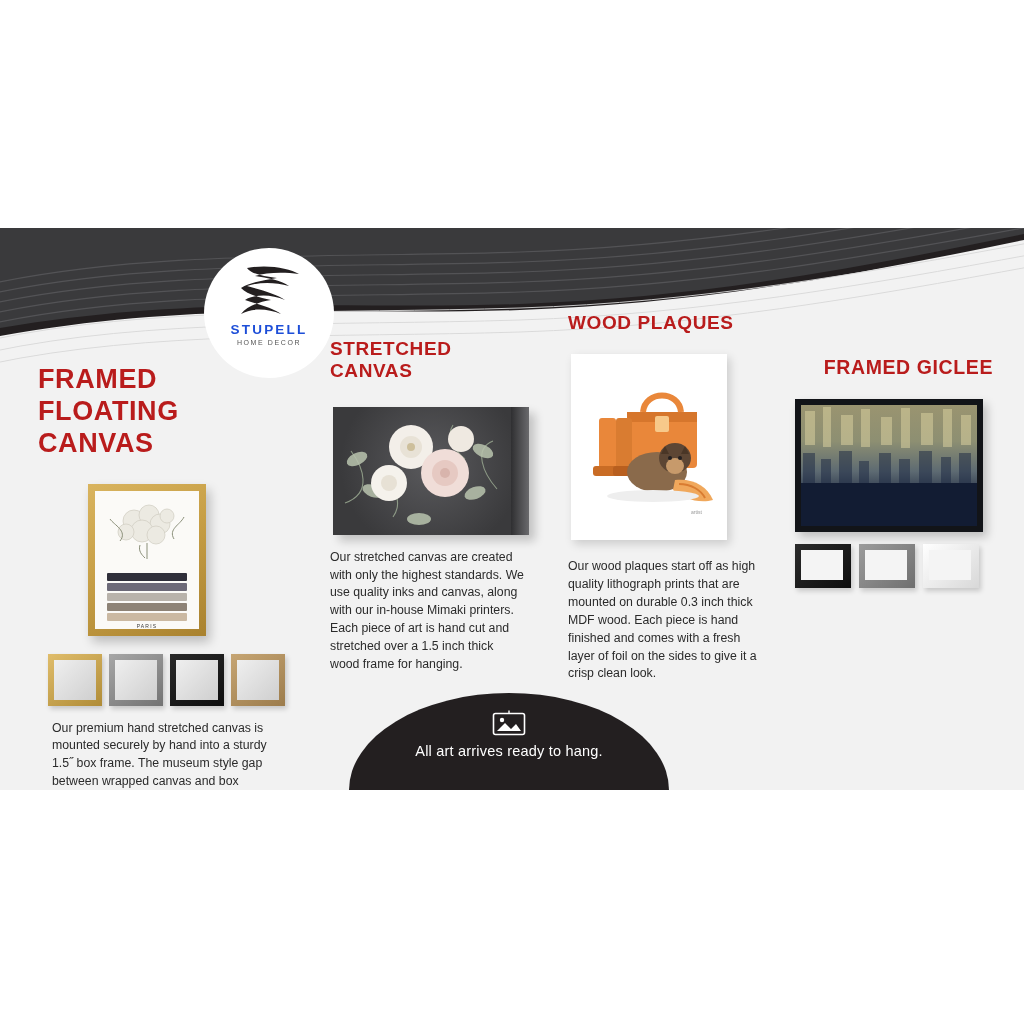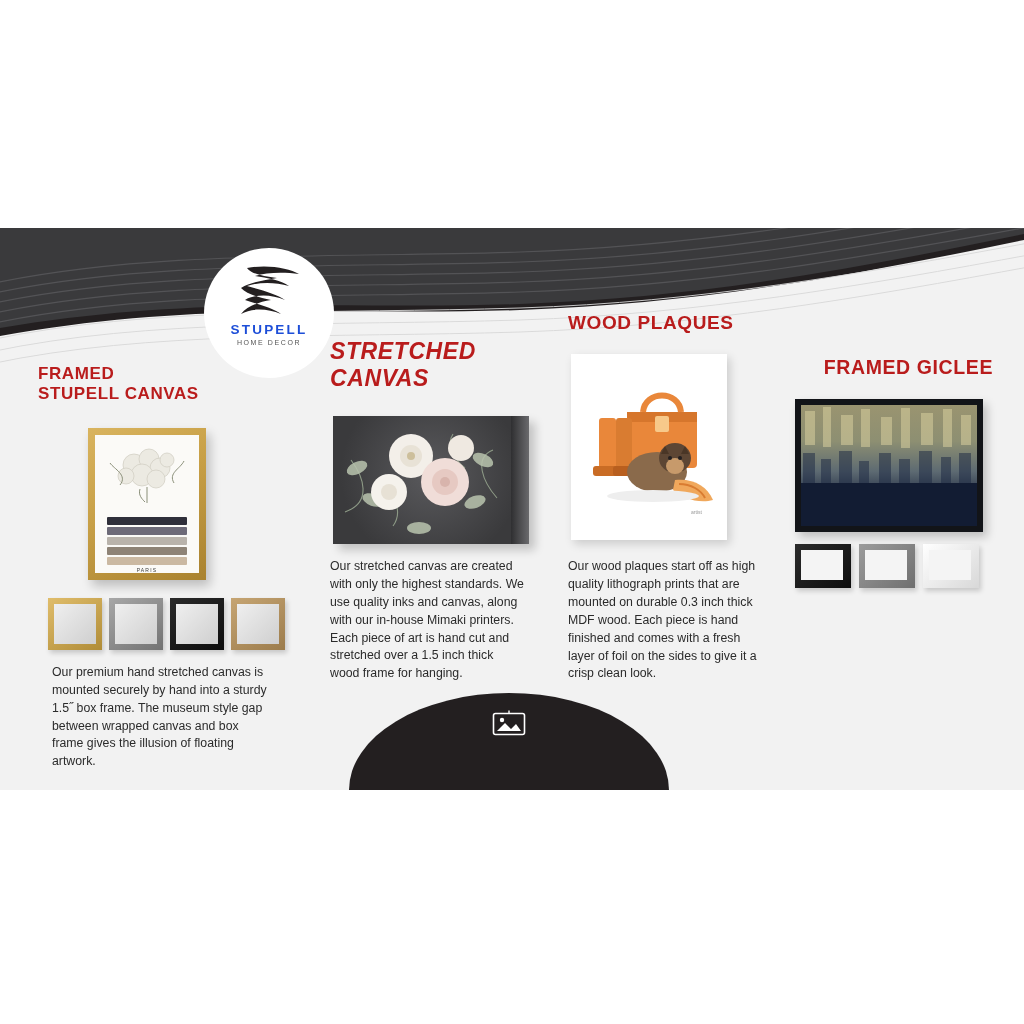--- a/index.html
+++ b/index.html
@@ -109,21 +109,21 @@
     letter-spacing: .6px;
     line-height: 1.18;
   }
   .body-text {
     font-size: 12.3px;
     line-height: 1.45;
     color: #2b2b2b;
   }
   
   #col1 { left: 38px; top: 136px; width: 262px; }
-  #col1 .col-title { font-size: 17px; }
+  #col1 .col-title { font-size: 27px; }
   #col1-art {
     position: relative;
     margin: 24px 0 0 50px;
     width: 118px;
     height: 152px;
     background: linear-gradient(150deg,#d9b45f 0%,#c79f46 45%,#a9822f 100%);
     padding: 7px;
     box-sizing: border-box;
     box-shadow: 4px 6px 10px rgba(0,0,0,.22);
   }
@@ -174,21 +174,21 @@
     box-shadow: 2px 3px 5px rgba(0,0,0,.18);
   }
   .swatch > div {
     width: 100%;
     height: 100%;
     background: linear-gradient(135deg,#efefef,#cfcfcf);
   }
   #col1-desc { margin: 14px 0 0 14px; width: 218px; }
   
   #col2 { left: 330px; top: 110px; width: 200px; }
-  #col2 .col-title { font-size: 23px; font-style: italic; }
+  #col2 .col-title { font-size: 19px; }
   #col2-art {
     margin: 24px 0 0 3px;
     width: 196px;
     height: 128px;
     position: relative;
     background: #4c4c4f;
     box-shadow: 6px 6px 9px rgba(0,0,0,.2);
   }
   #col2-art .face {
     position: absolute;
@@ -272,21 +272,21 @@
           <path d="M-10,112 C150,78 330,86 520,80 C700,74 860,46 1034,14"></path>
           <path d="M-10,124 C150,90 330,98 520,92 C700,86 860,58 1034,26"></path>
           <path d="M-10,136 C150,102 330,110 520,104 C700,98 860,70 1034,38"></path>
         </g>
       </svg>
     </div>
 
     <div class="col" id="col1">
       <div class="col-title">
         <div>FRAMED</div>
-        <div>STUPELL CANVAS</div>
+        <div>FLOATING CANVAS</div>
       </div>
 
       <div id="col1-art">
         <div class="inner">
           <div class="bouquet">
             <svg width="86" height="62" viewBox="0 0 86 62" xmlns="http://www.w3.org/2000/svg">
               <g fill="#eceae2" stroke="#cfccc0" stroke-width=".7">
                 <circle cx="30" cy="20" r="11"></circle>
                   <circle cx="45" cy="14" r="10"></circle>
                 <circle cx="56" cy="23" r="10"></circle>
@@ -466,20 +466,21 @@
       <div class="arcshape"></div>
       <div class="arc-inner">
         <div id="ready-icon">
           <svg width="36" height="28" viewBox="0 0 36 28" xmlns="http://www.w3.org/2000/svg">
             <rect x="2.5" y="4.5" width="31" height="21" rx="2" fill="none" stroke="#ffffff" stroke-width="1.6"></rect>
             <circle cx="11" cy="11" r="2.2" fill="#ffffff"></circle>
             <path d="M6,22 L14,14 L20,20 L25,15 L30,22 Z" fill="#ffffff"></path>
             <path d="M18,4.5 L18,1.5" stroke="#ffffff" stroke-width="1.4"></path>
           </svg>
         </div>
+        <div id="ready-text">All art arrives ready to hang.</div>
       </div>
     </div>
 
     <div style="position:absolute;left:0;top:0;width:1024px;height:562px;pointer-events:none;"></div>
   </div>
 
   <div id="logo-badge">
     <div id="logo-mark">
       <svg width="72" height="58" viewBox="0 0 72 58" xmlns="http://www.w3.org/2000/svg">
         <g fill="#231f20">

